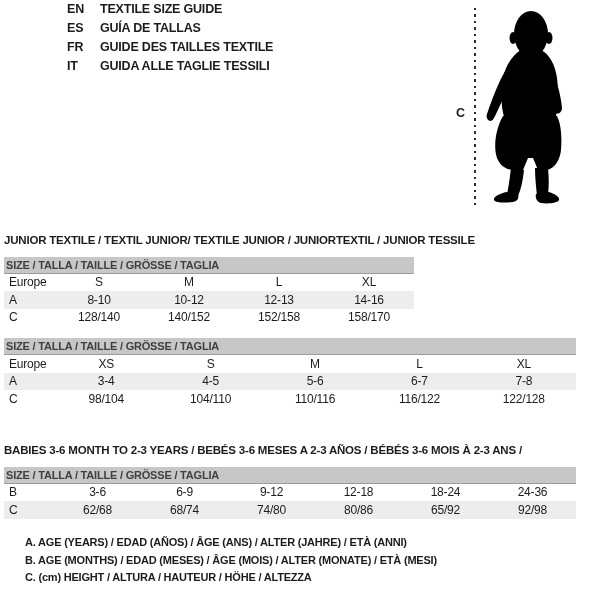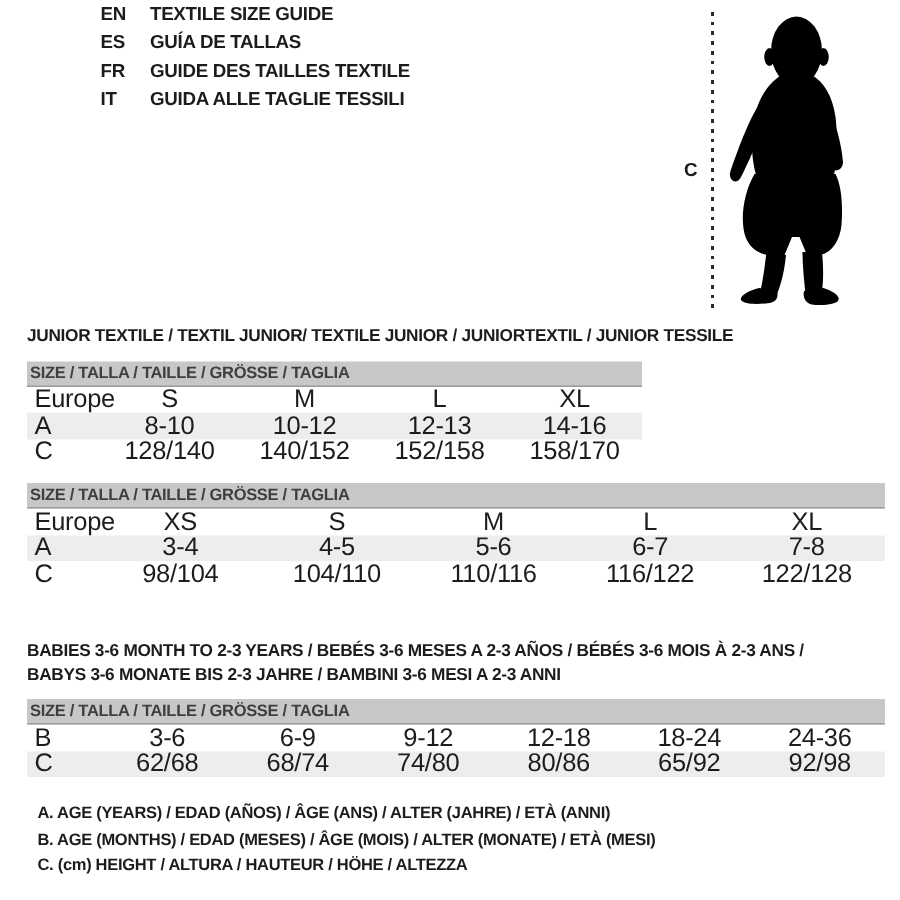--- a/index.html
+++ b/index.html
@@ -20,37 +20,37 @@
   .figure { position:absolute; top:8px; left:452px; width:122px; height:202px; }
   .dotted-line {
     position:absolute; left:22px; top:0; width:2px; height:200px;
     background-image:repeating-linear-gradient(to bottom,#2b2b2b 0 2.5px, transparent 2.5px 6.5px);
   }
   .figure-label { position:absolute; left:4px; top:98px; font-weight:bold; font-size:12.5px; }
   .baby { position:absolute; left:31px; top:0; width:86px; height:198px; }
   .baby svg { width:100%; height:100%; display:block; }
 
   
-  .section { position:absolute; left:18px; }
+  .section { position:absolute; left:4px;margin-top:16px; }
   .section-junior   { top:217px; }
   .section-children { top:322px; }
   .section-babies   { top:427px; }
   .section-title { font-weight:bold; font-size:11.5px; line-height:15.5px; margin-bottom:8px; }
   .sub { font-size:8px; vertical-align:sub; }
 
   .size-bar {
     background:#c7c7c7; color:#3f3f3f; font-weight:bold; font-size:11px;
     height:17px; line-height:16px; padding-left:2px;
     border-bottom:1px solid #9b9b9b;
   }
   .section-junior .size-bar,   .section-junior .trow   { width:410px; }
   .section-children .size-bar, .section-children .trow { width:572px; }
   .section-babies .size-bar,   .section-babies .trow   { width:572px; }
 
-  .trow { display:flex; height:17.5px; align-items:center; font-size:17px; }
+  .trow { display:flex; height:17.5px; align-items:center; font-size:12px; }
   .trow.shaded { background:#ededed; }
   .tlabel { width:50px; padding-left:5px; }
   .tcell  { flex:1; text-align:center; }
 
   
   .footnotes { position:absolute; left:25px; top:534px; font-weight:bold; font-size:11px; line-height:17.5px; }
 </style>
 </head>
 <body>
 
@@ -151,21 +151,20 @@
           <div class="tcell">110/116</div>
           <div class="tcell">116/122</div>
           <div class="tcell">122/128</div>
         </div>
       </div>
   </div>
 
   <div class="section section-babies">
     <div class="section-title">
         <div class="title-line"><span>BABIES 3-6 MONTH TO 2-3 YEARS / BEBÉS 3-6 MESES A 2-3 AÑOS / BÉBÉS 3-6 MOIS À 2-3 ANS /</span></div>
-        <div class="title-line"><span>BABYS 3-6 MONATE BIS 2-3 JAHRE / BAMBINI 3-6 MESI A 2-3 ANNI</span></div>
       </div>
     <div class="size-bar">SIZE / TALLA / TAILLE / GRÖSSE / TAGLIA</div>
     <div class="size-table">
         <div class="trow">
           <div class="tlabel">B</div>
           <div class="tcell">3-6</div>
           <div class="tcell">6-9</div>
           <div class="tcell">9-12</div>
           <div class="tcell">12-18</div>
           <div class="tcell">18-24</div>

